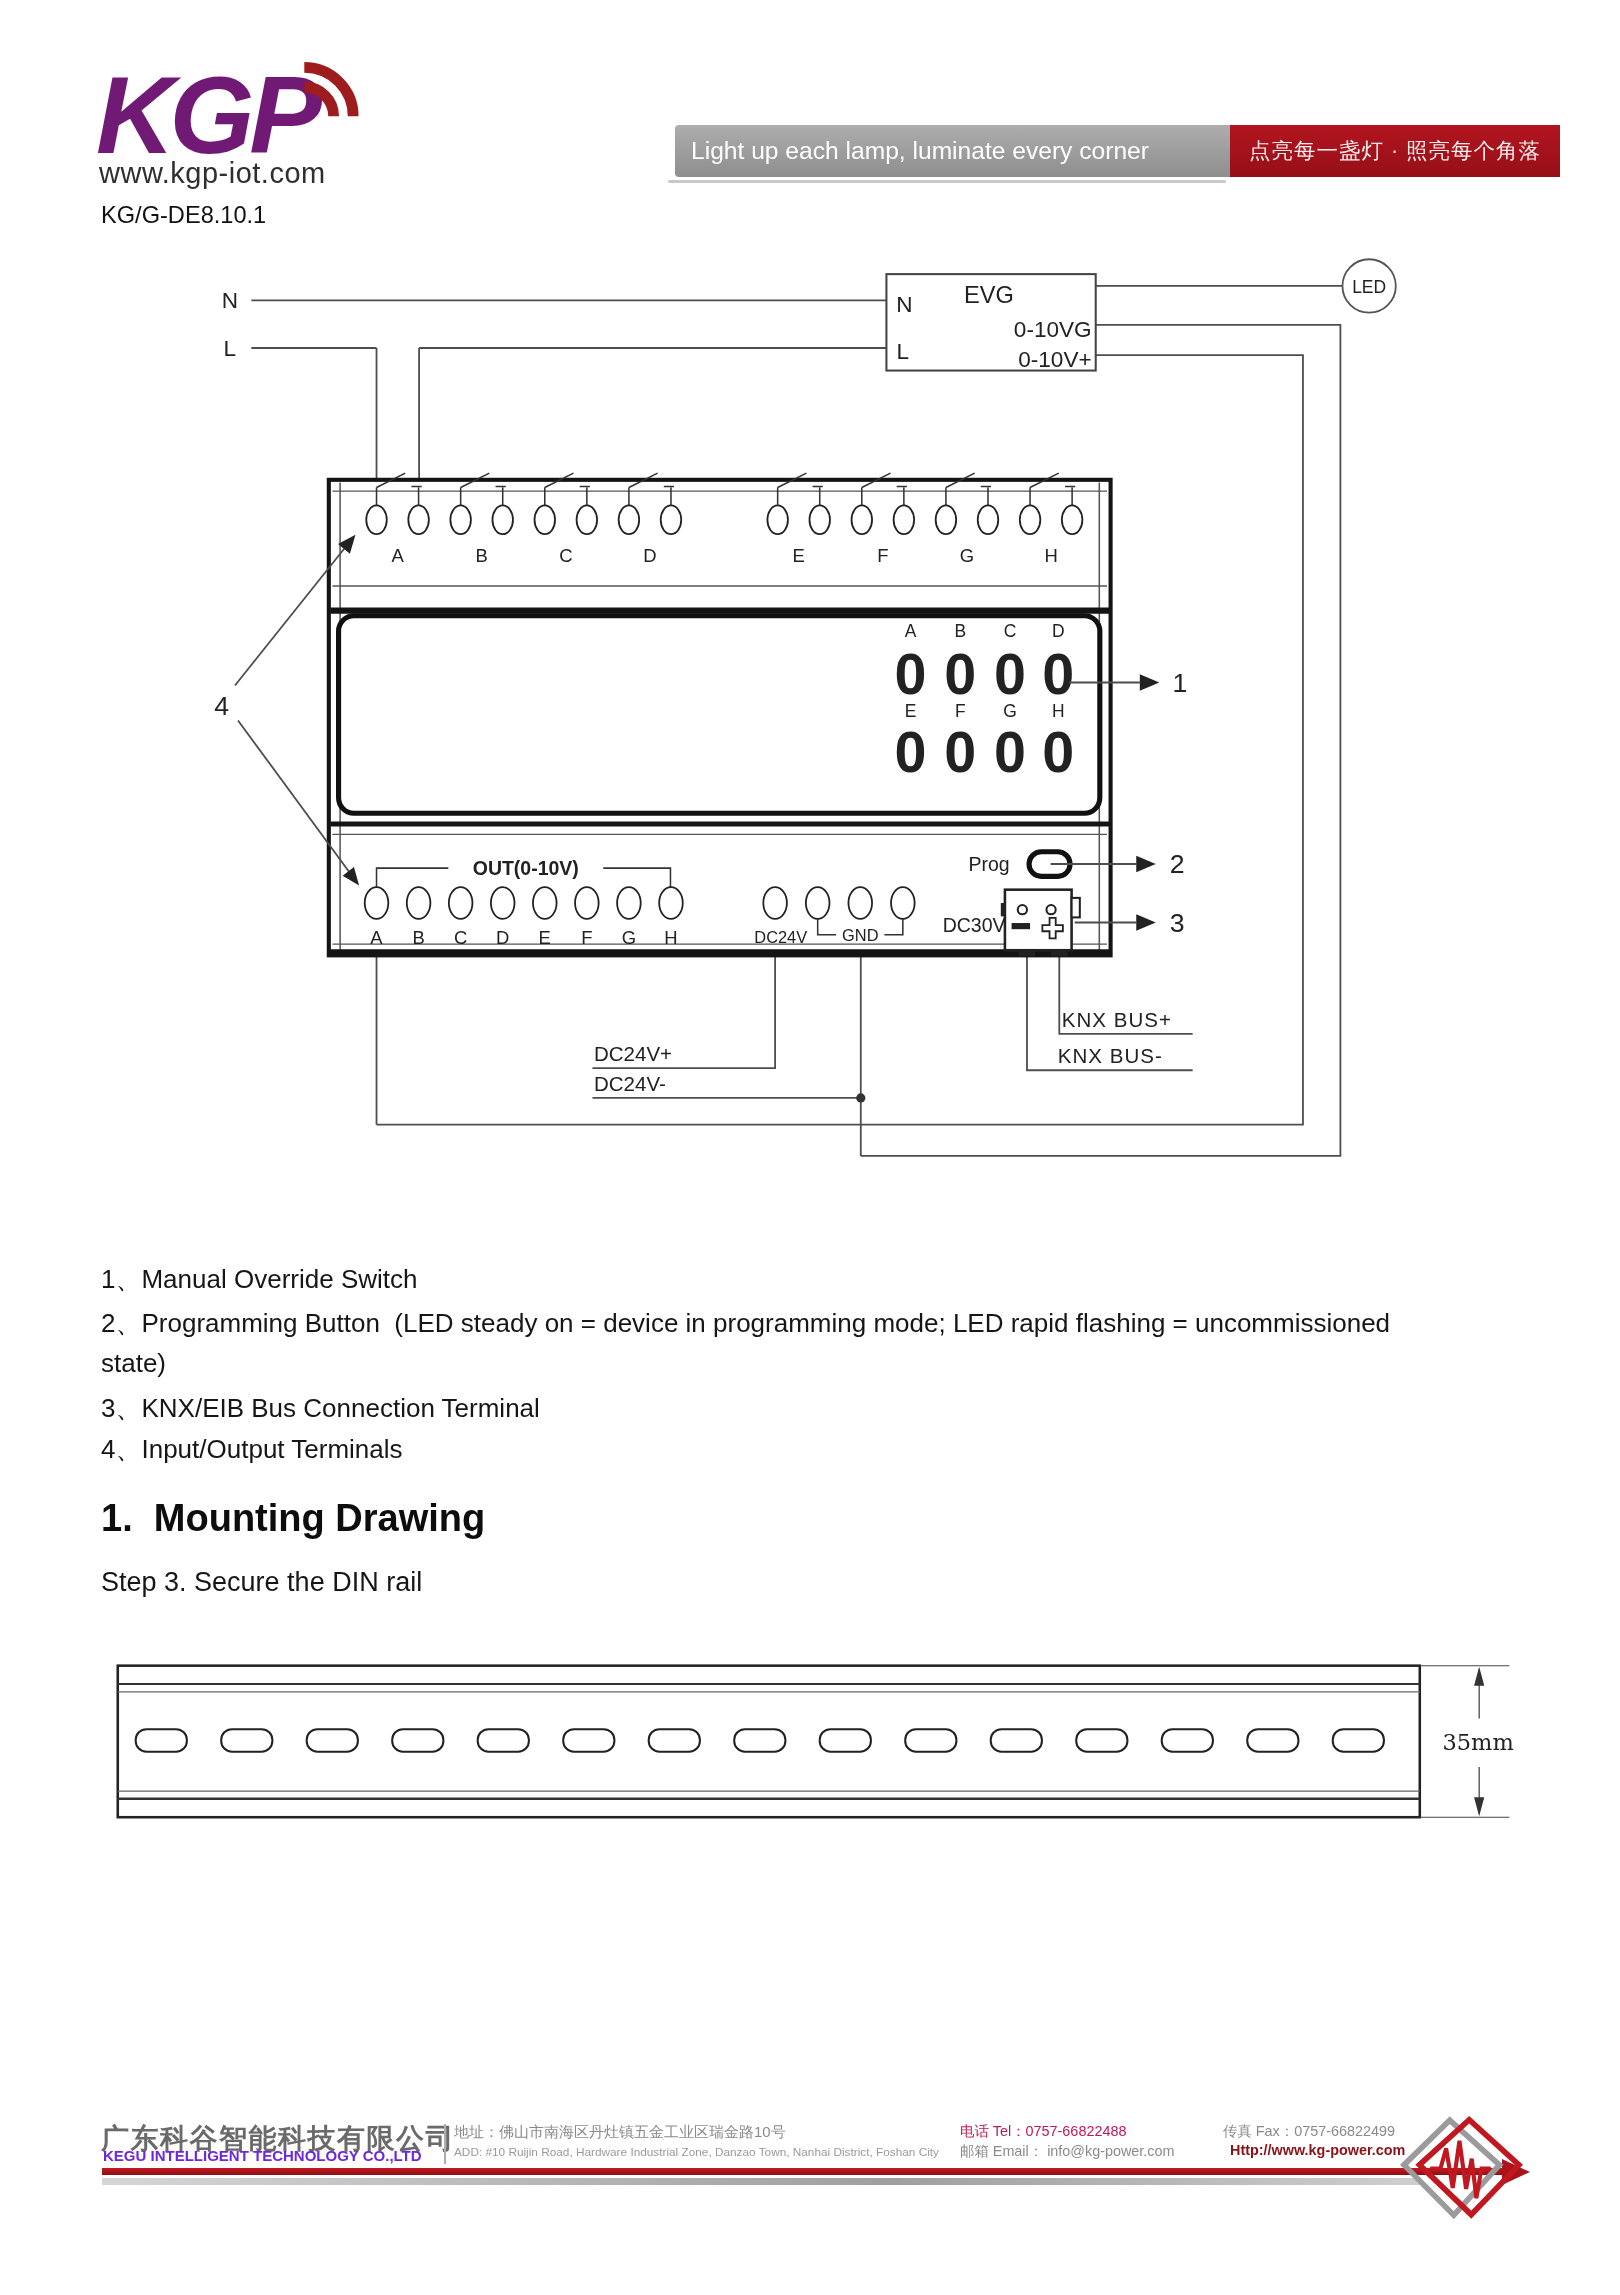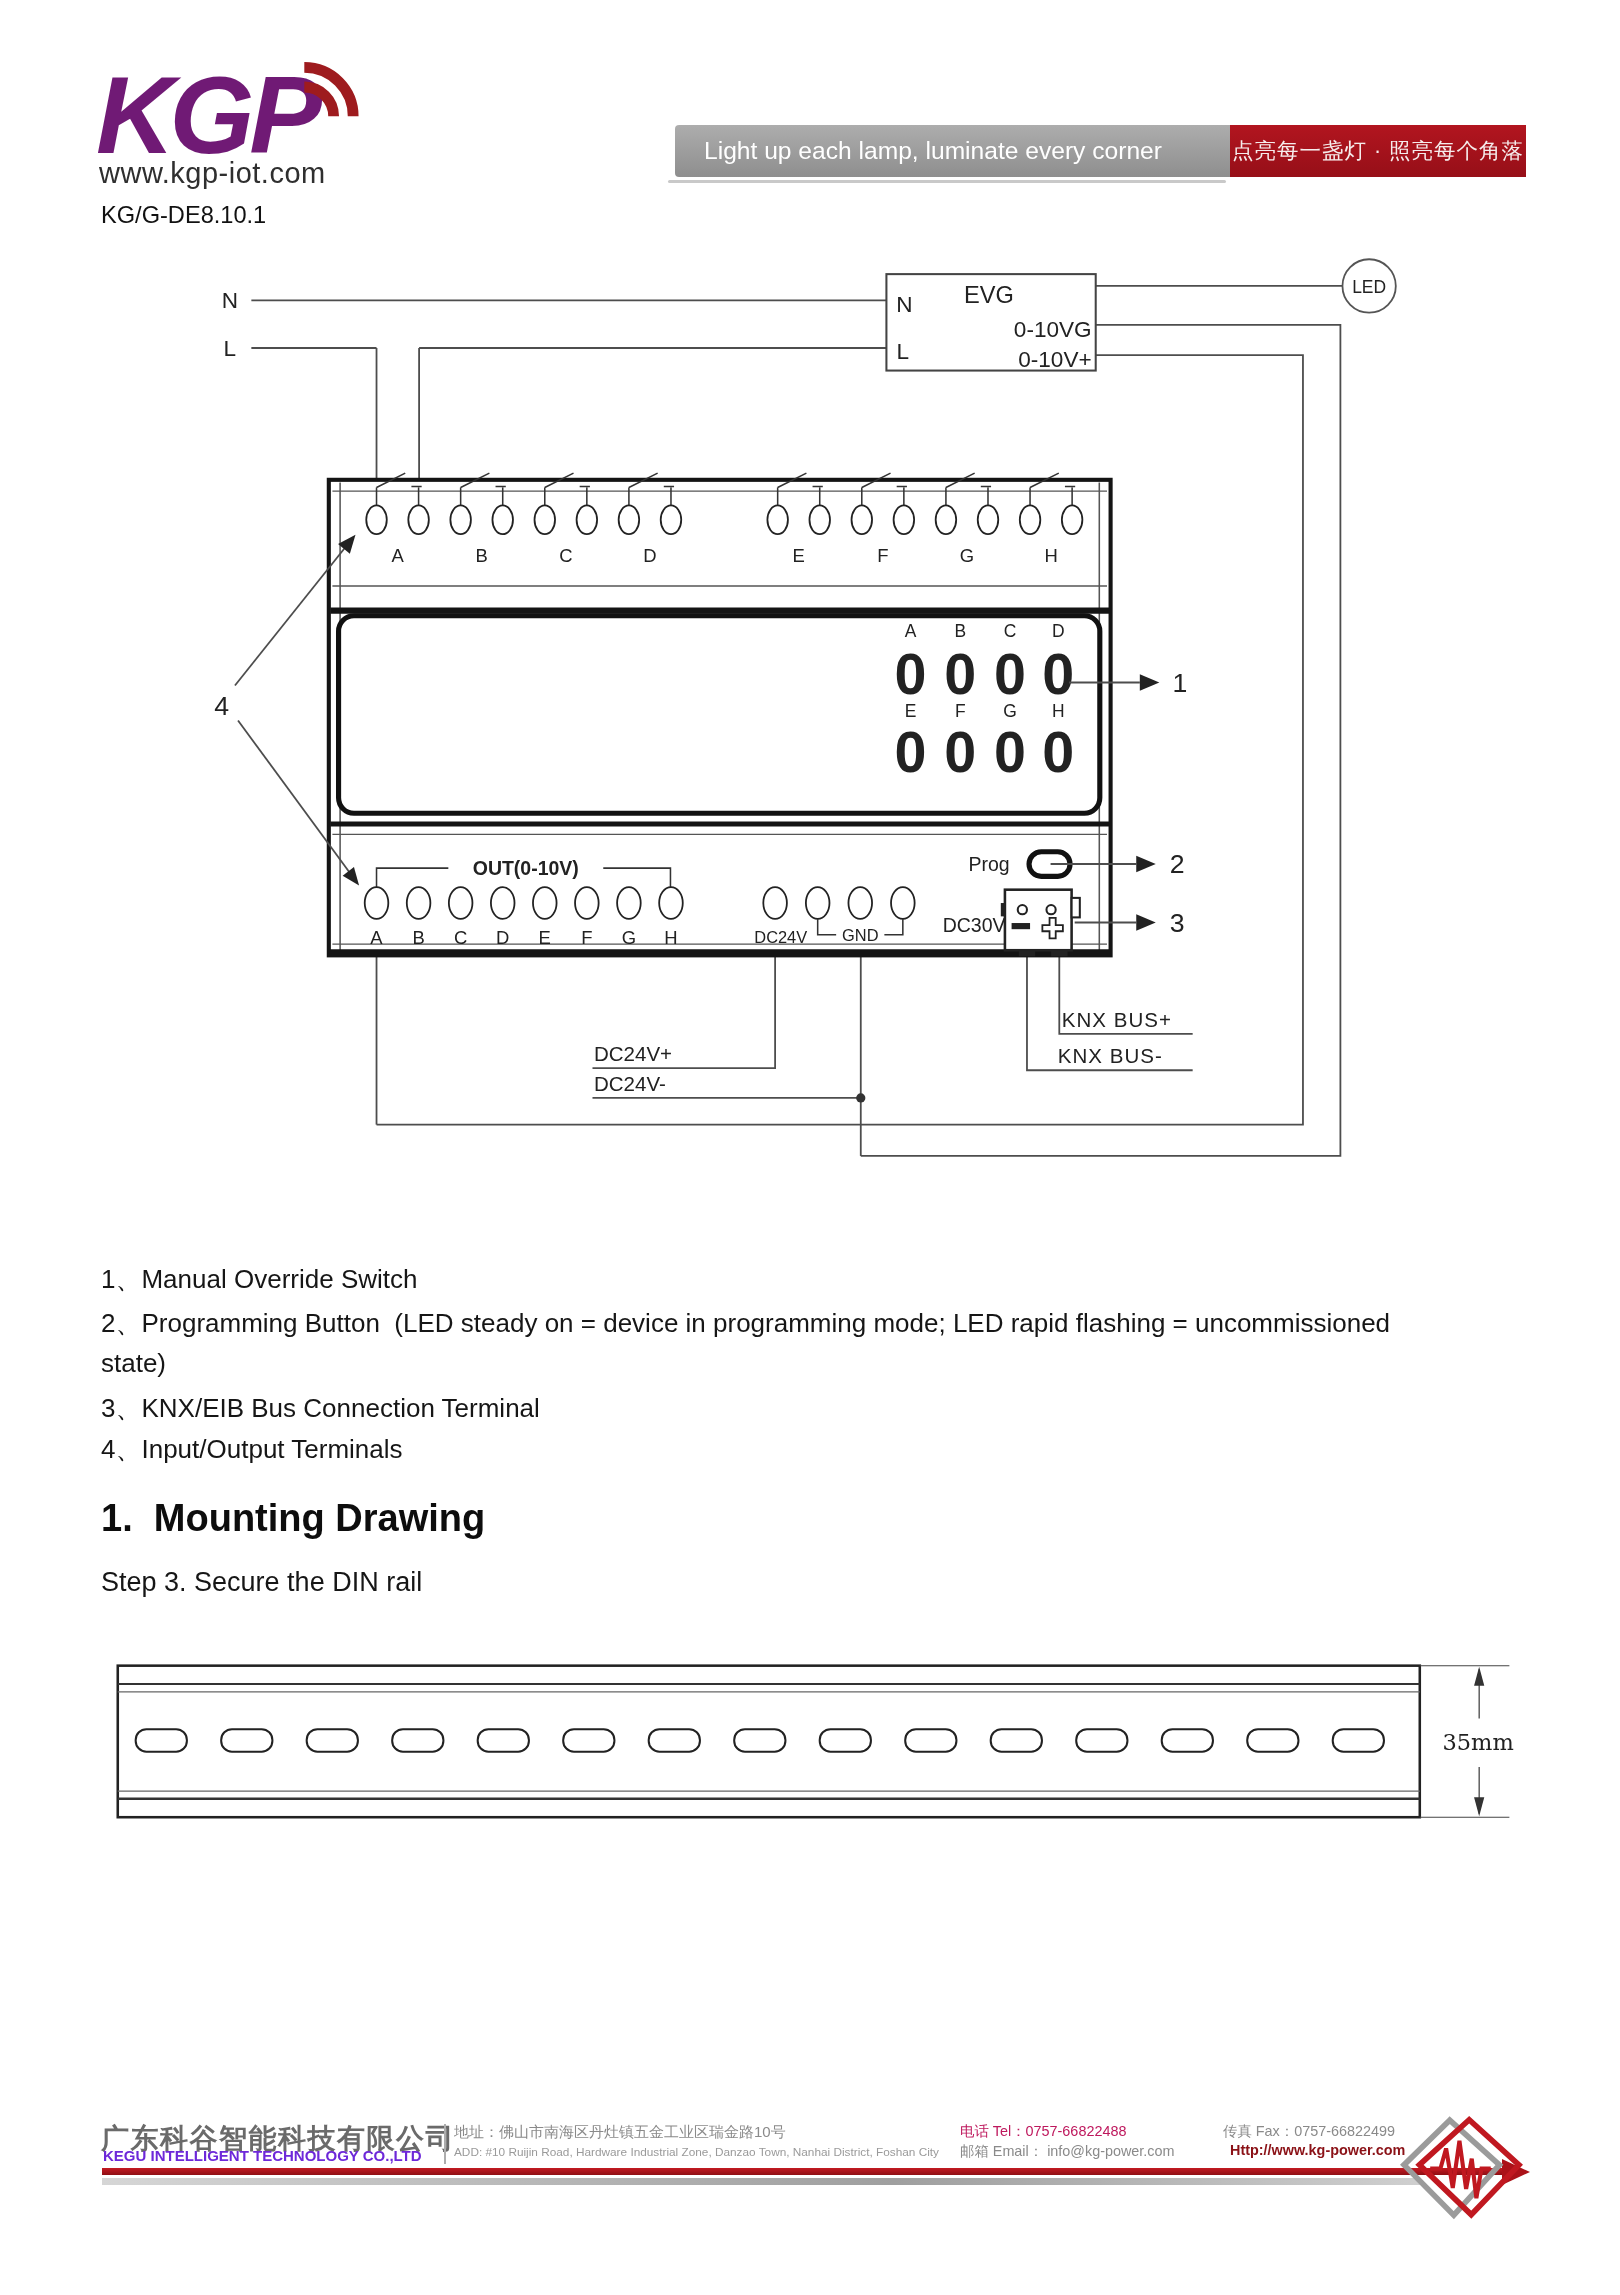--- a/index.html
+++ b/index.html
@@ -2,22 +2,22 @@
 <html style="font-size:8.2px"><head>
 <meta charset="utf-8">
 <style>
   html,body{margin:0;padding:0;background:#fff;}
   body{width:1621px;height:2295px;position:relative;font-family:"Liberation Sans",sans-serif;color:#1a1a1a;overflow:hidden;}
   .abs{position:absolute;}
   
   .kgp-logo{left:96px;top:61px;font-size:109px;font-weight:900;font-style:italic;color:#701a75;letter-spacing:-5.1px;line-height:1;}
   .kgp-url{left:99px;top:157px;font-size:29px;color:#2f2f2f;letter-spacing:0.5px;}
   .model{left:101px;top:202px;font-size:23.6px;color:#111;}
-  .banner-gray{left:675px;top:125px;width:617px;height:52px;background:linear-gradient(#adadad,#8e8e8e);border-radius:4.1px;color:#fff;font-size:24.6px;line-height:52px;padding-left:29px;box-sizing:border-box;white-space:nowrap;}
-  .banner-red{left:1230px;top:125px;width:296px;height:52px;background:linear-gradient(#b2151f,#960f18);color:#f6ecec;font-size:21.5px;line-height:52px;text-align:center;letter-spacing:1px;white-space:nowrap;}
+  .banner-gray{left:675px;top:125px;width:617px;height:52px;background:linear-gradient(#adadad,#8e8e8e);border-radius:4.1px;color:#fff;font-size:24.6px;line-height:52px;padding-left:16px;box-sizing:border-box;white-space:nowrap;}
+  .banner-red{left:1230px;top:125px;width:330px;height:52px;background:linear-gradient(#b2151f,#960f18);color:#f6ecec;font-size:21.5px;line-height:52px;text-align:center;letter-spacing:1px;white-space:nowrap;}
   .banner-shadow{left:668px;top:180px;width:558px;height:2.6px;background:#c9c9c9;border-radius:1.5px;}
   
   .legend{left:101px;font-size:26px;color:#161616;white-space:pre;margin-top:36px;}
   .heading{left:101px;top:1497px;font-size:38px;font-weight:bold;color:#0d0d0d;white-space:pre;}
   .step{left:101px;top:1567px;font-size:27px;color:#161616;}
   
   .f-cn{left:101px;top:2120px;font-size:28px;font-weight:700;color:#6a6a6a;letter-spacing:1.5px;}
   .f-en{left:103px;top:2147px;font-size:15px;font-weight:600;color:#6d28d9;}
   .f-div{left:444px;top:2124px;width:1.5px;height:40px;background:#adadad;}
   .f-addr-cn{left:454px;top:2123px;font-size:15px;color:#8a8a8a;}

